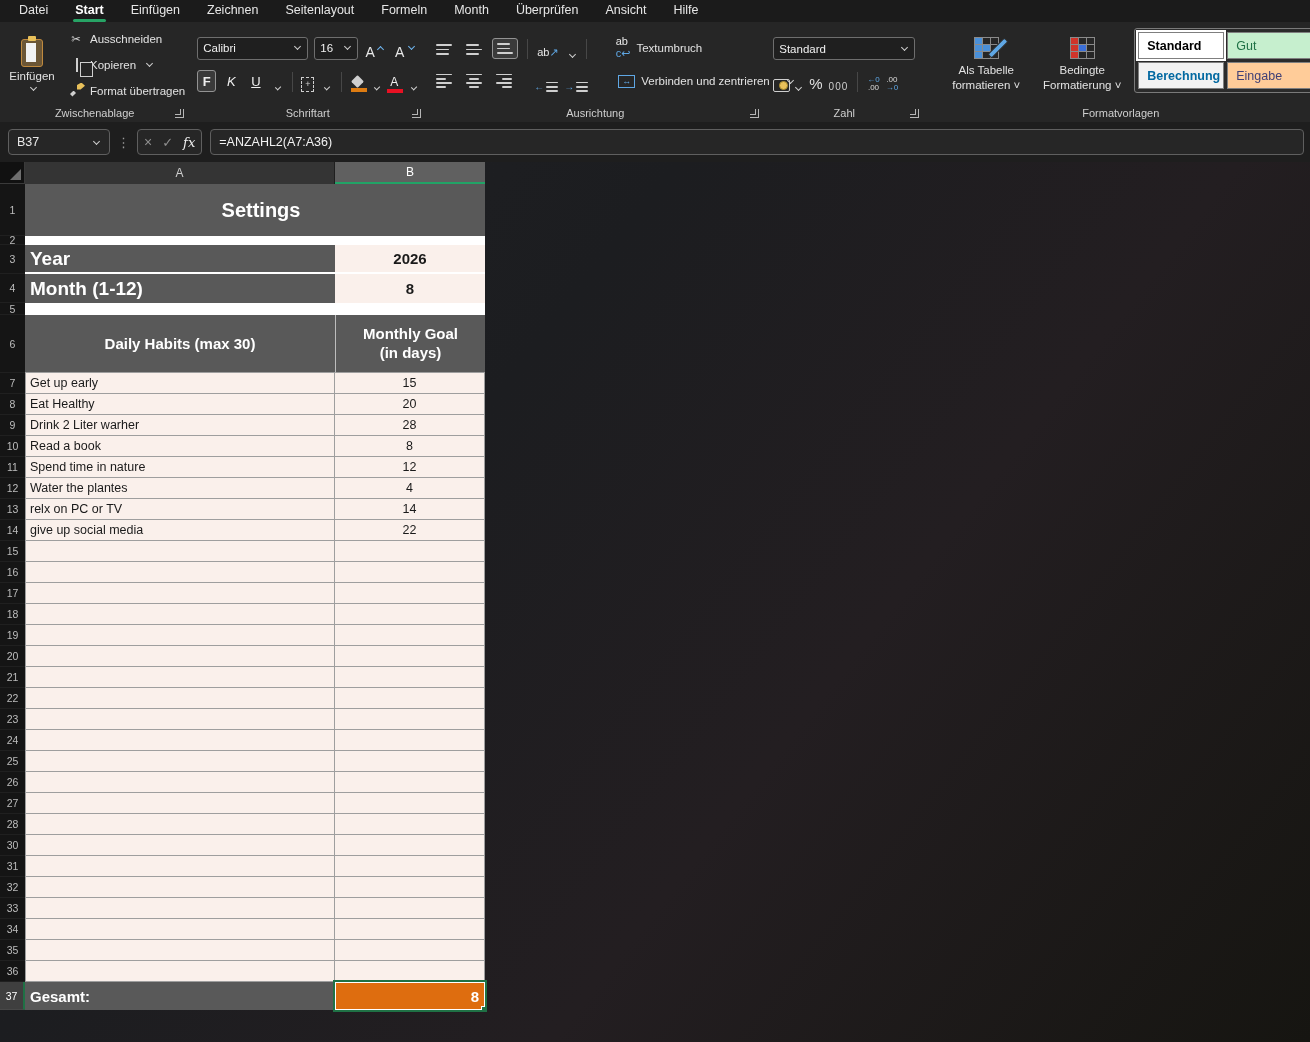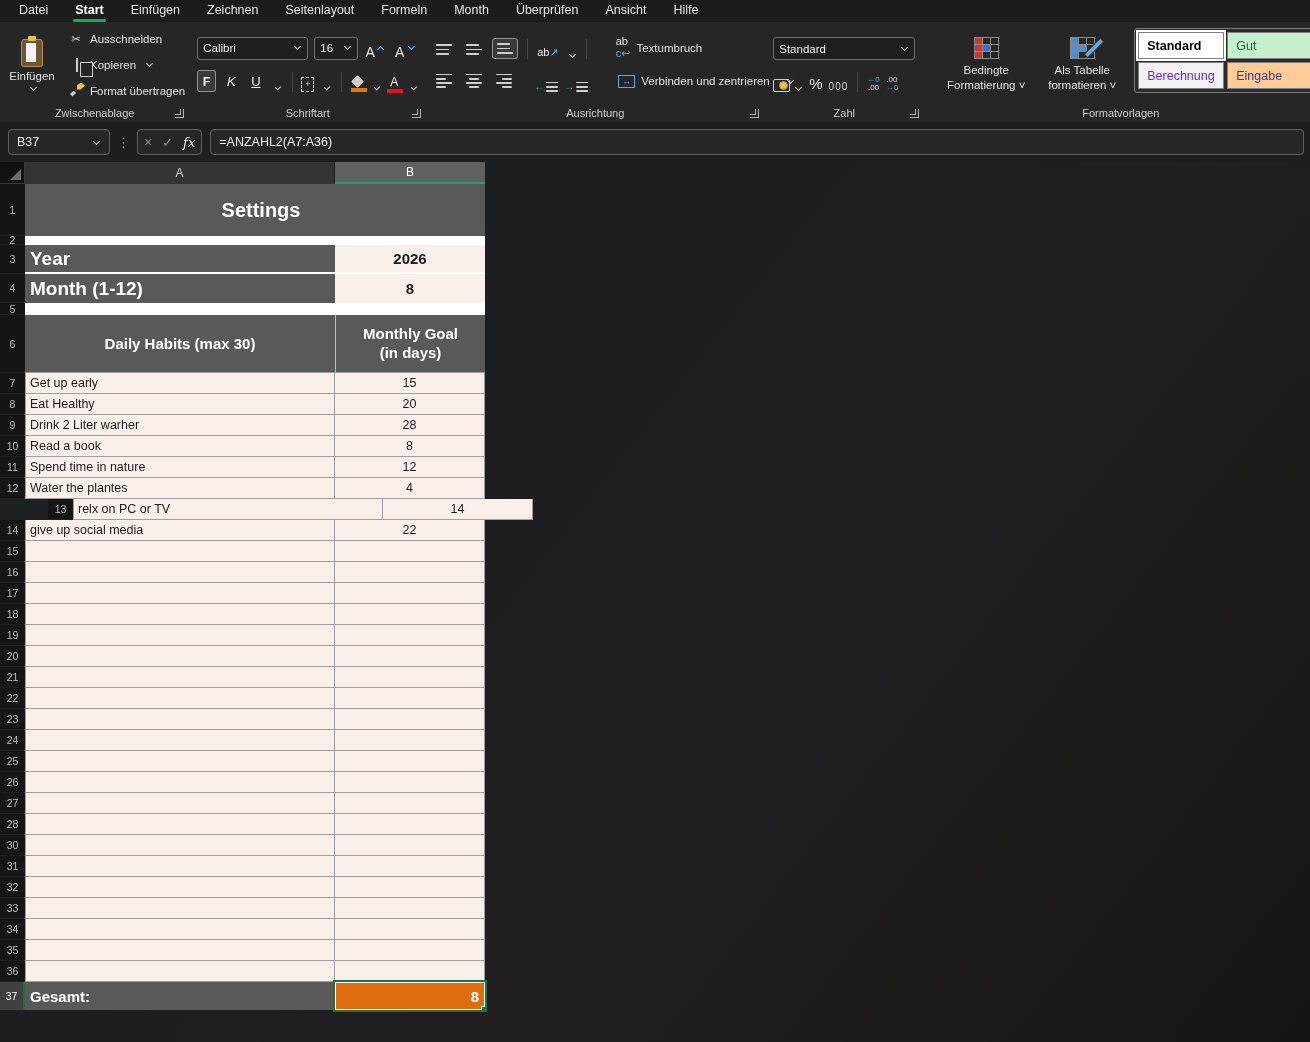--- a/index.html
+++ b/index.html
@@ -364,50 +364,50 @@
         <span>Zahl</span>
         <span class="lnch"></span>
       </div>
     </section>
 
     <div class="gdiv"></div>
 
     <section class="rgroup g-styles">
       <div class="rcontent" style="padding-left:14px;">
         <div class="bigbtn">
+          <span class="tblico">
+            <i class="b"></i>
+              <i></i>
+              <i></i>
+              <i class="b"></i>
+              <i class="b"></i>
+              <i></i>
+              <i class="b"></i>
+              <i></i>
+              <i></i>
+          </span>
+          <span><span>Als Tabelle</span><br><span>formatieren ˅</span></span>
+        </div>
+        <div class="bigbtn">
           <span class="cfico">
             <i class="r"></i>
               <i></i>
               <i></i>
               <i class="r"></i>
               <i class="b"></i>
               <i></i>
               <i class="r"></i>
               <i></i>
               <i></i>
           </span>
           <span><span>Bedingte</span><br><span>Formatierung ˅</span></span>
         </div>
-        <div class="bigbtn">
-          <span class="tblico">
-            <i class="b"></i>
-              <i></i>
-              <i></i>
-              <i class="b"></i>
-              <i class="b"></i>
-              <i></i>
-              <i class="b"></i>
-              <i></i>
-              <i></i>
-          </span>
-          <span><span>Als Tabelle</span><br><span>formatieren ˅</span></span>
-        </div>
         <div class="gallery">
             <div class="gsty" style="background: rgb(255, 255, 255); color: rgb(0, 0, 0); box-shadow: rgb(255, 255, 255) 0px 0px 0px 2px; font-weight: bold;">Standard</div>
-            <div class="gsty" style="background: rgb(242, 242, 242); color: #6d28d9;">Berechnung</div>
+            <div class="gsty" style="background: rgb(242, 242, 242); color: #0369a1; font-weight: bold;">Berechnung</div>
             <div class="gsty" style="background: rgb(198, 239, 206); color: rgb(30, 113, 69);">Gut</div>
             <div class="gsty" style="background: rgb(255, 204, 153); color: rgb(63, 63, 118);">Eingabe</div>
           </div>
       </div>
       <div class="glabel">
         <span>Formatvorlagen</span>
       </div>
     </section>
   </div>
 
@@ -487,21 +487,21 @@
         <div class="row" style="height: 21px;">
           <div class="gut">11</div>
           <div class="cell ca light t-habit">Spend time in nature</div>
           <div class="cell cb light t-goal">12</div>
         </div>
         <div class="row" style="height: 21px;">
           <div class="gut">12</div>
           <div class="cell ca light t-habit">Water the plantes</div>
           <div class="cell cb light t-goal">4</div>
         </div>
-        <div class="row" style="height: 21px; margin-left: 48px;">
+        <div class="row" style="height: 21px;">
           <div class="gut">13</div>
           <div class="cell ca light t-habit">relx on PC or TV</div>
           <div class="cell cb light t-goal">14</div>
         </div>
         <div class="row" style="height: 21px;">
           <div class="gut">14</div>
           <div class="cell ca light t-habit">give up social media</div>
           <div class="cell cb light t-goal">22</div>
         </div>
         <div class="row" style="height: 21px;">

